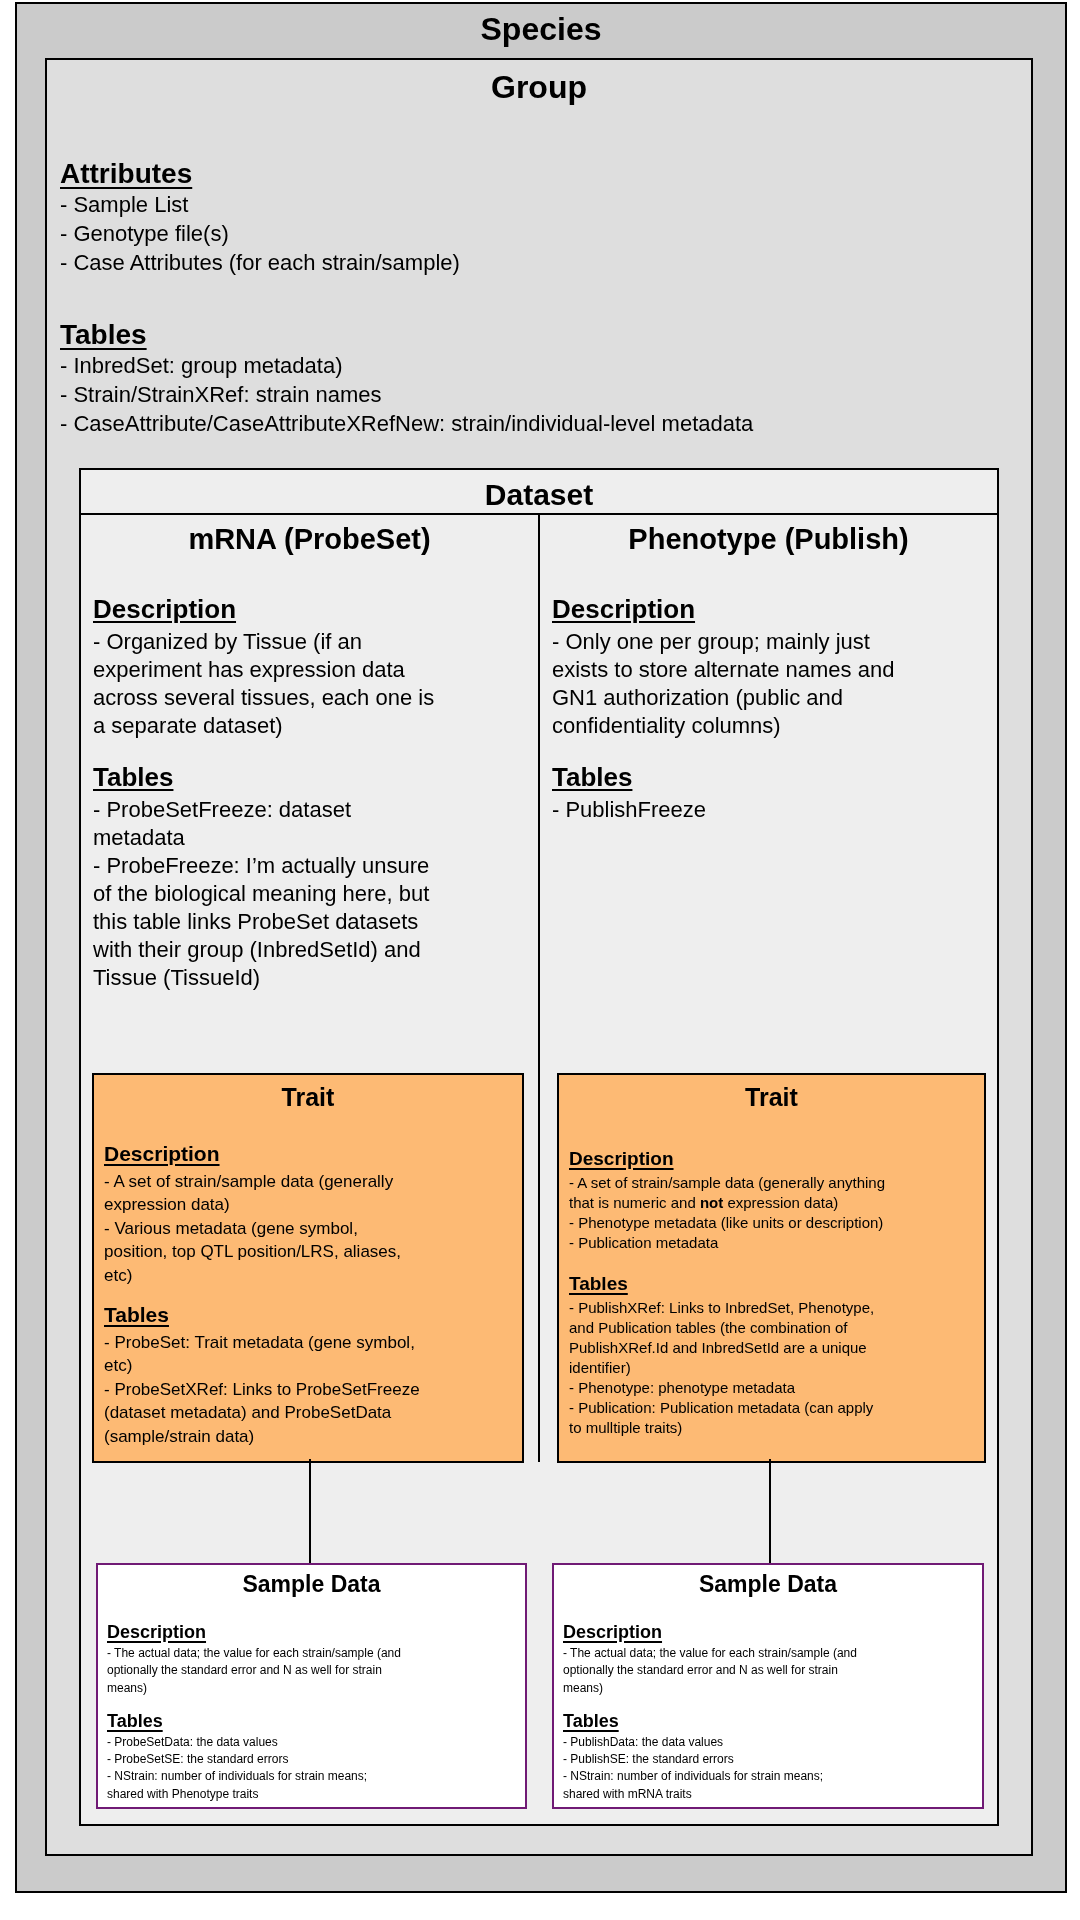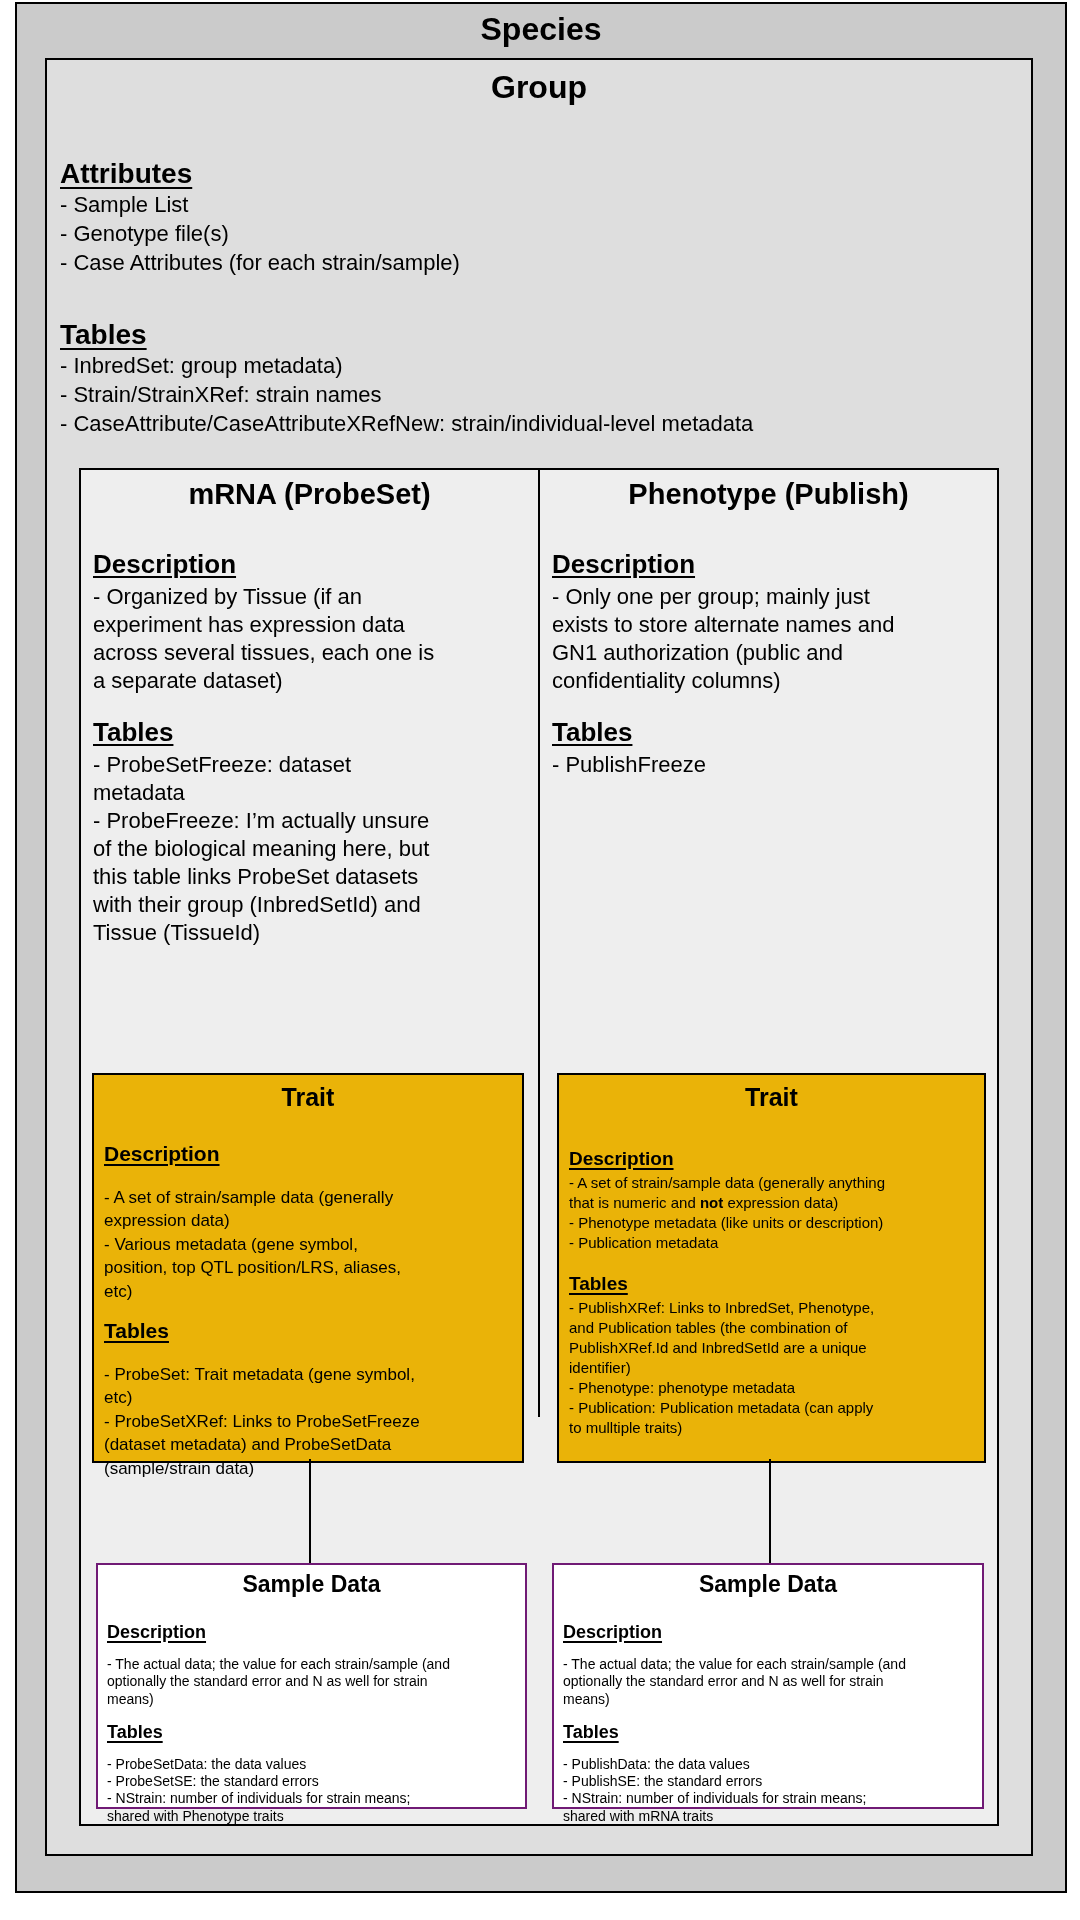--- a/index.html
+++ b/index.html
@@ -46,31 +46,31 @@
   .col-right{flex:1;}
   .col-title{text-align:center;font-weight:bold;font-size:29px;margin-top:8px;}
   .h-col{
     font-weight:bold;font-size:26px;text-decoration:underline;
     text-underline-offset:3px;text-decoration-thickness:2px;margin-top:38px;
   }
   .col-body{font-size:22px;line-height:28px;margin-top:3px;white-space:pre-line;}
   .h-col2{margin-top:22px;}
   
   .trait{
-    position:absolute;background:#eab308;border:2px solid #000;
+    position:absolute;background:#fdba74;border:2px solid #000;
   }
   .trait-left{left:11px;top:603px;width:428px;height:386px;}
   .trait-right{left:476px;top:603px;width:425px;height:386px;}
   .trait-title{text-align:center;font-weight:bold;font-size:25px;margin-top:8px;}
   .trait-pad{padding:0 10px;}
   .h-trait-l{
     font-weight:bold;font-size:21px;text-decoration:underline;
     text-underline-offset:3px;text-decoration-thickness:2px;margin-top:30px;
   }
-  .trait-body-l{font-size:17px;line-height:23.4px;margin-top:20px;white-space:pre-line;}
+  .trait-body-l{font-size:17px;line-height:23.4px;margin-top:4px;white-space:pre-line;}
   .h-trait-l2{margin-top:16px;}
   .h-trait-r{
     font-weight:bold;font-size:19px;text-decoration:underline;
     text-underline-offset:3px;text-decoration-thickness:2px;margin-top:36px;
   }
   .trait-body-r{font-size:15px;line-height:20px;margin-top:3px;white-space:pre-line;}
   .h-trait-r2{margin-top:20px;}
   .inline-line{white-space:normal;}
   .bold{font-weight:bold;}
   
@@ -82,21 +82,21 @@
     position:absolute;background:#ffffff;border:2px solid #701a75;top:1093px;height:242px;
   }
   .sample-left{left:15px;width:427px;}
   .sample-right{left:471px;width:428px;}
   .sample-title{text-align:center;font-weight:bold;font-size:23px;margin-top:6px;}
   .sample-pad{padding:0 8px 0 9px;}
   .h-sample{
     font-weight:bold;font-size:18px;text-decoration:underline;
     text-underline-offset:3px;text-decoration-thickness:2px;margin-top:24px;
   }
-  .sample-body{font-size:14px;line-height:17.3px;margin-top:13px;white-space:pre-line;}
+  .sample-body{font-size:12px;line-height:17.3px;margin-top:2px;white-space:pre-line;}
   .h-sample2{margin-top:14px;}
 </style>
 </head>
 <body>
 
 <div class="species box">
   <div class="species-title">Species</div>
 
   <div class="group box">
     <div class="group-title">Group</div>
@@ -107,20 +107,21 @@
 - Genotype file(s)
 - Case Attributes (for each strain/sample)</div>
 
       <div class="h-big h-gtables">Tables</div>
       <div class="group-lines">- InbredSet: group metadata)
 - Strain/StrainXRef: strain names
 - CaseAttribute/CaseAttributeXRefNew: strain/individual-level metadata</div>
     </div>
 
     <div class="dataset box">
+      <div class="dataset-header">Dataset</div>
 
       <div class="columns">
 
         <div class="col col-left">
           <div class="col-title">mRNA (ProbeSet)</div>
           <div class="h-col">Description</div>
           <div class="col-body">- Organized by Tissue (if an
 experiment has expression data
 across several tissues, each one is
 a separate dataset)</div>

